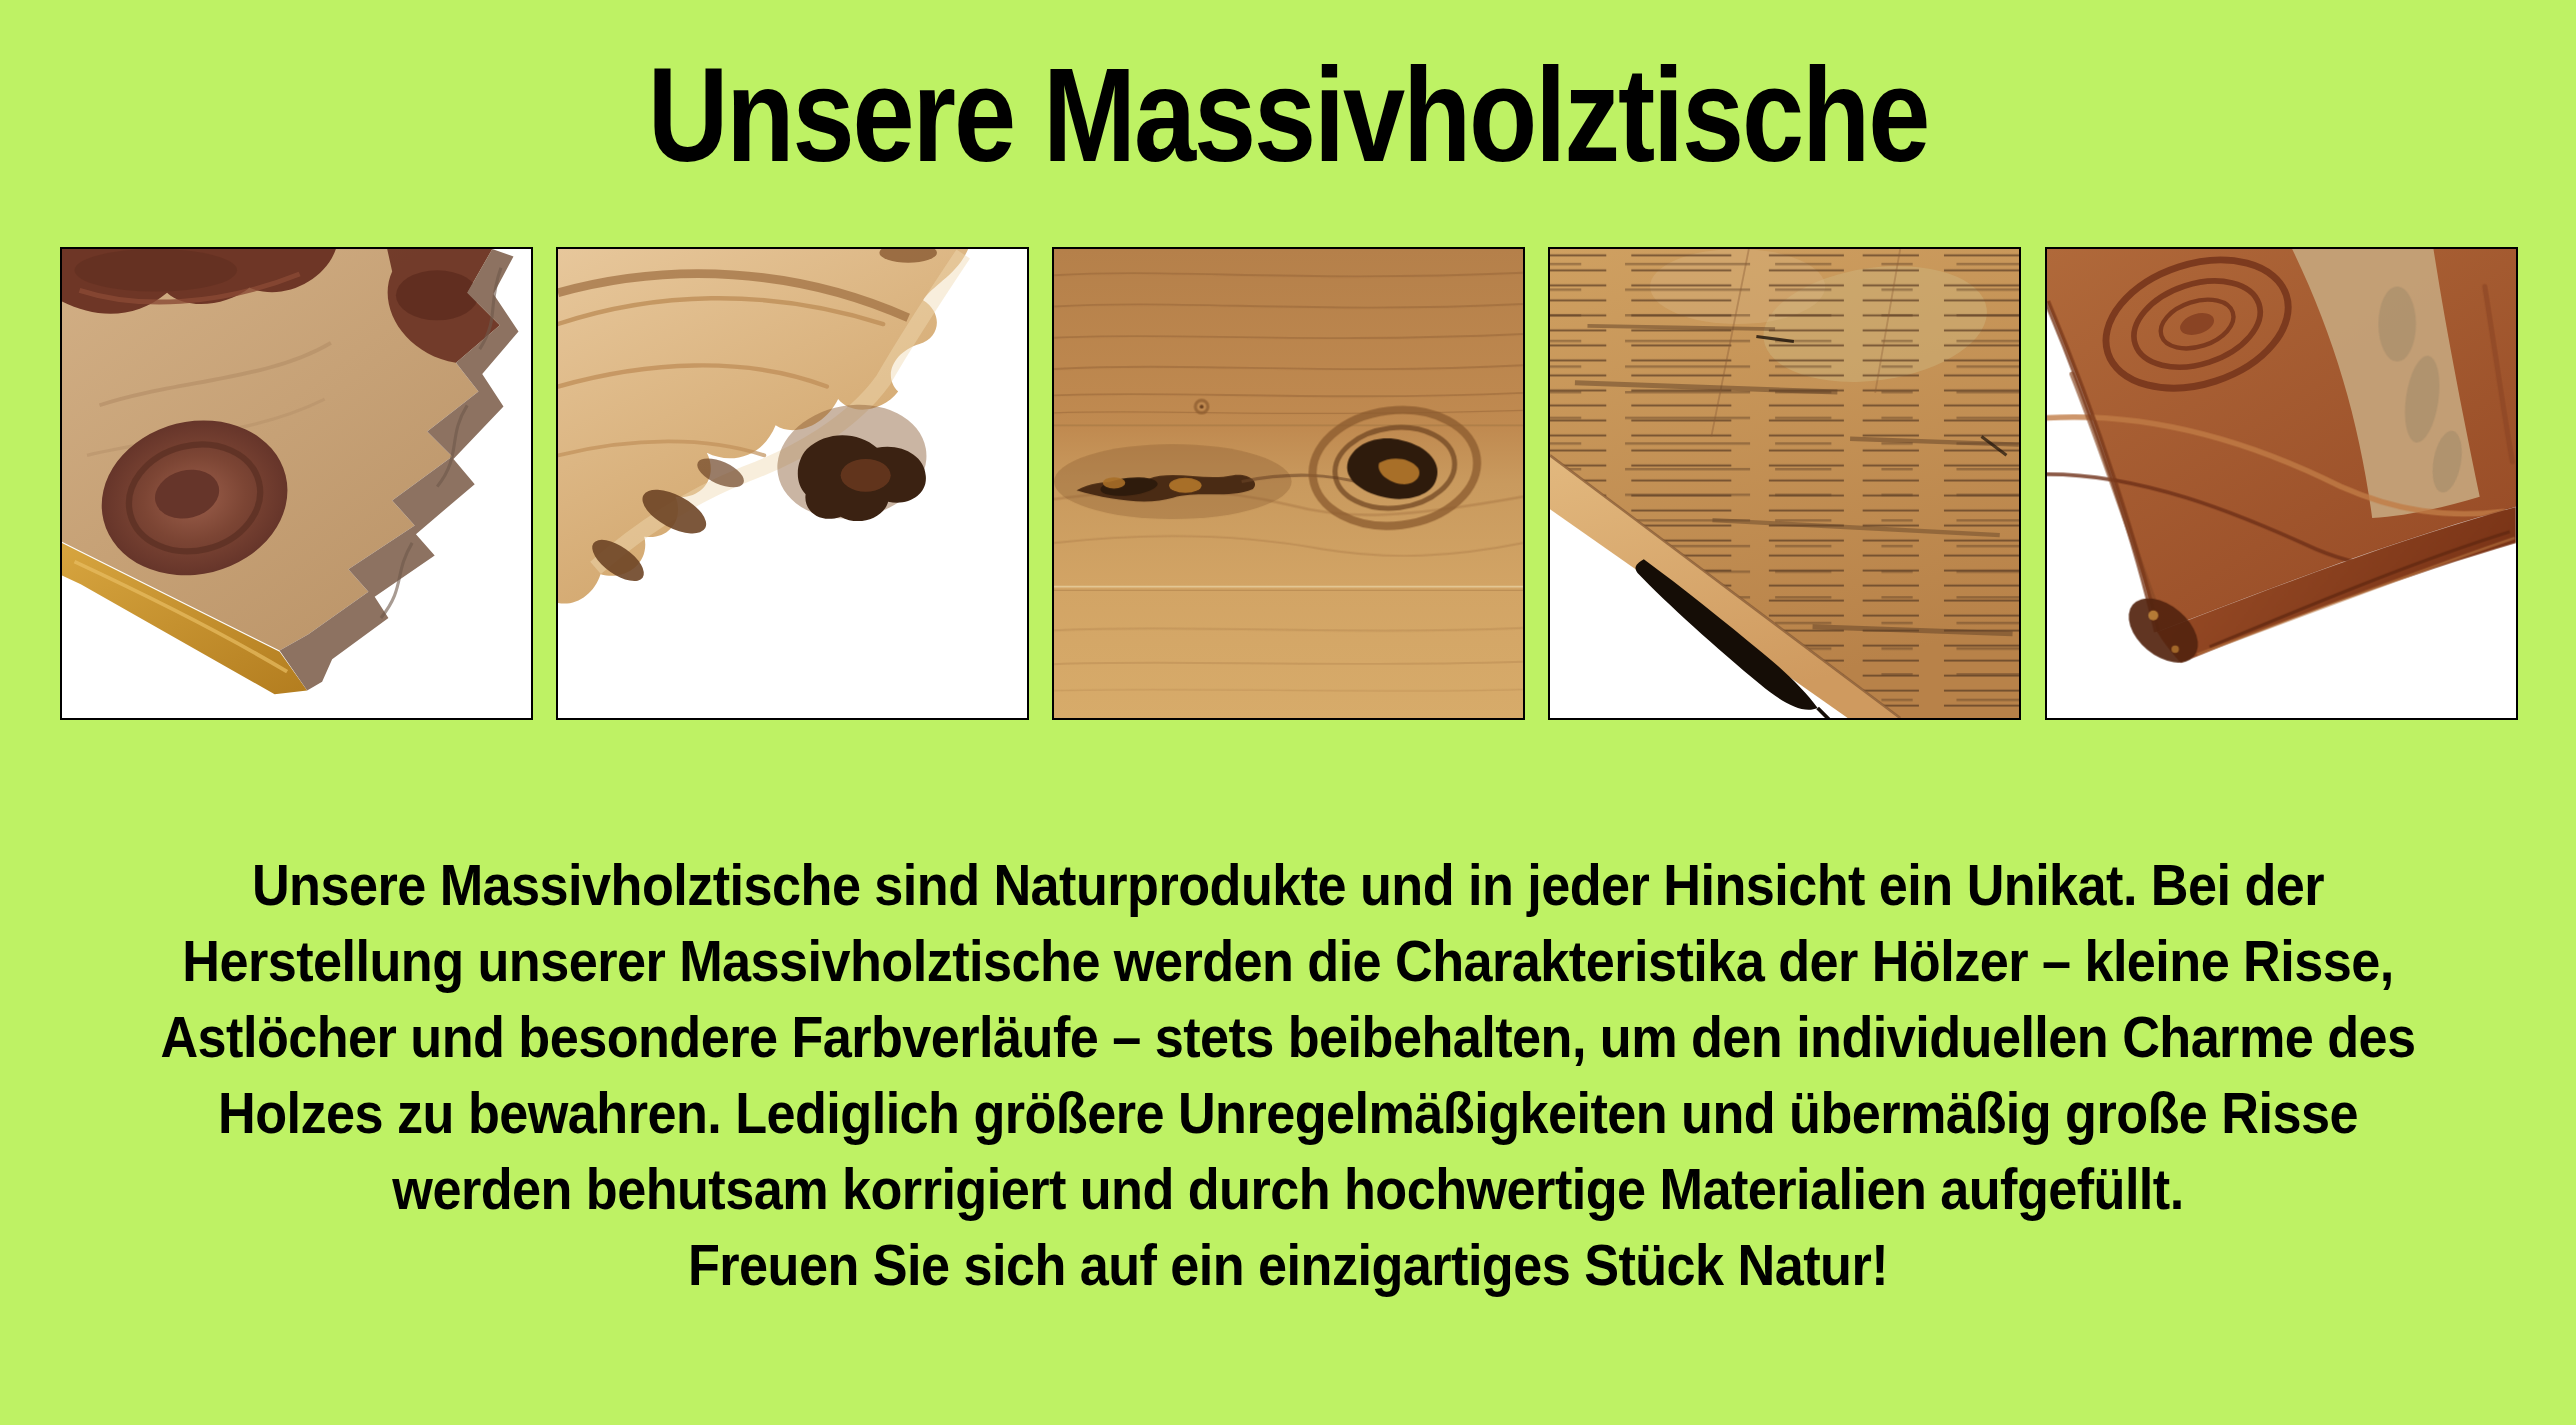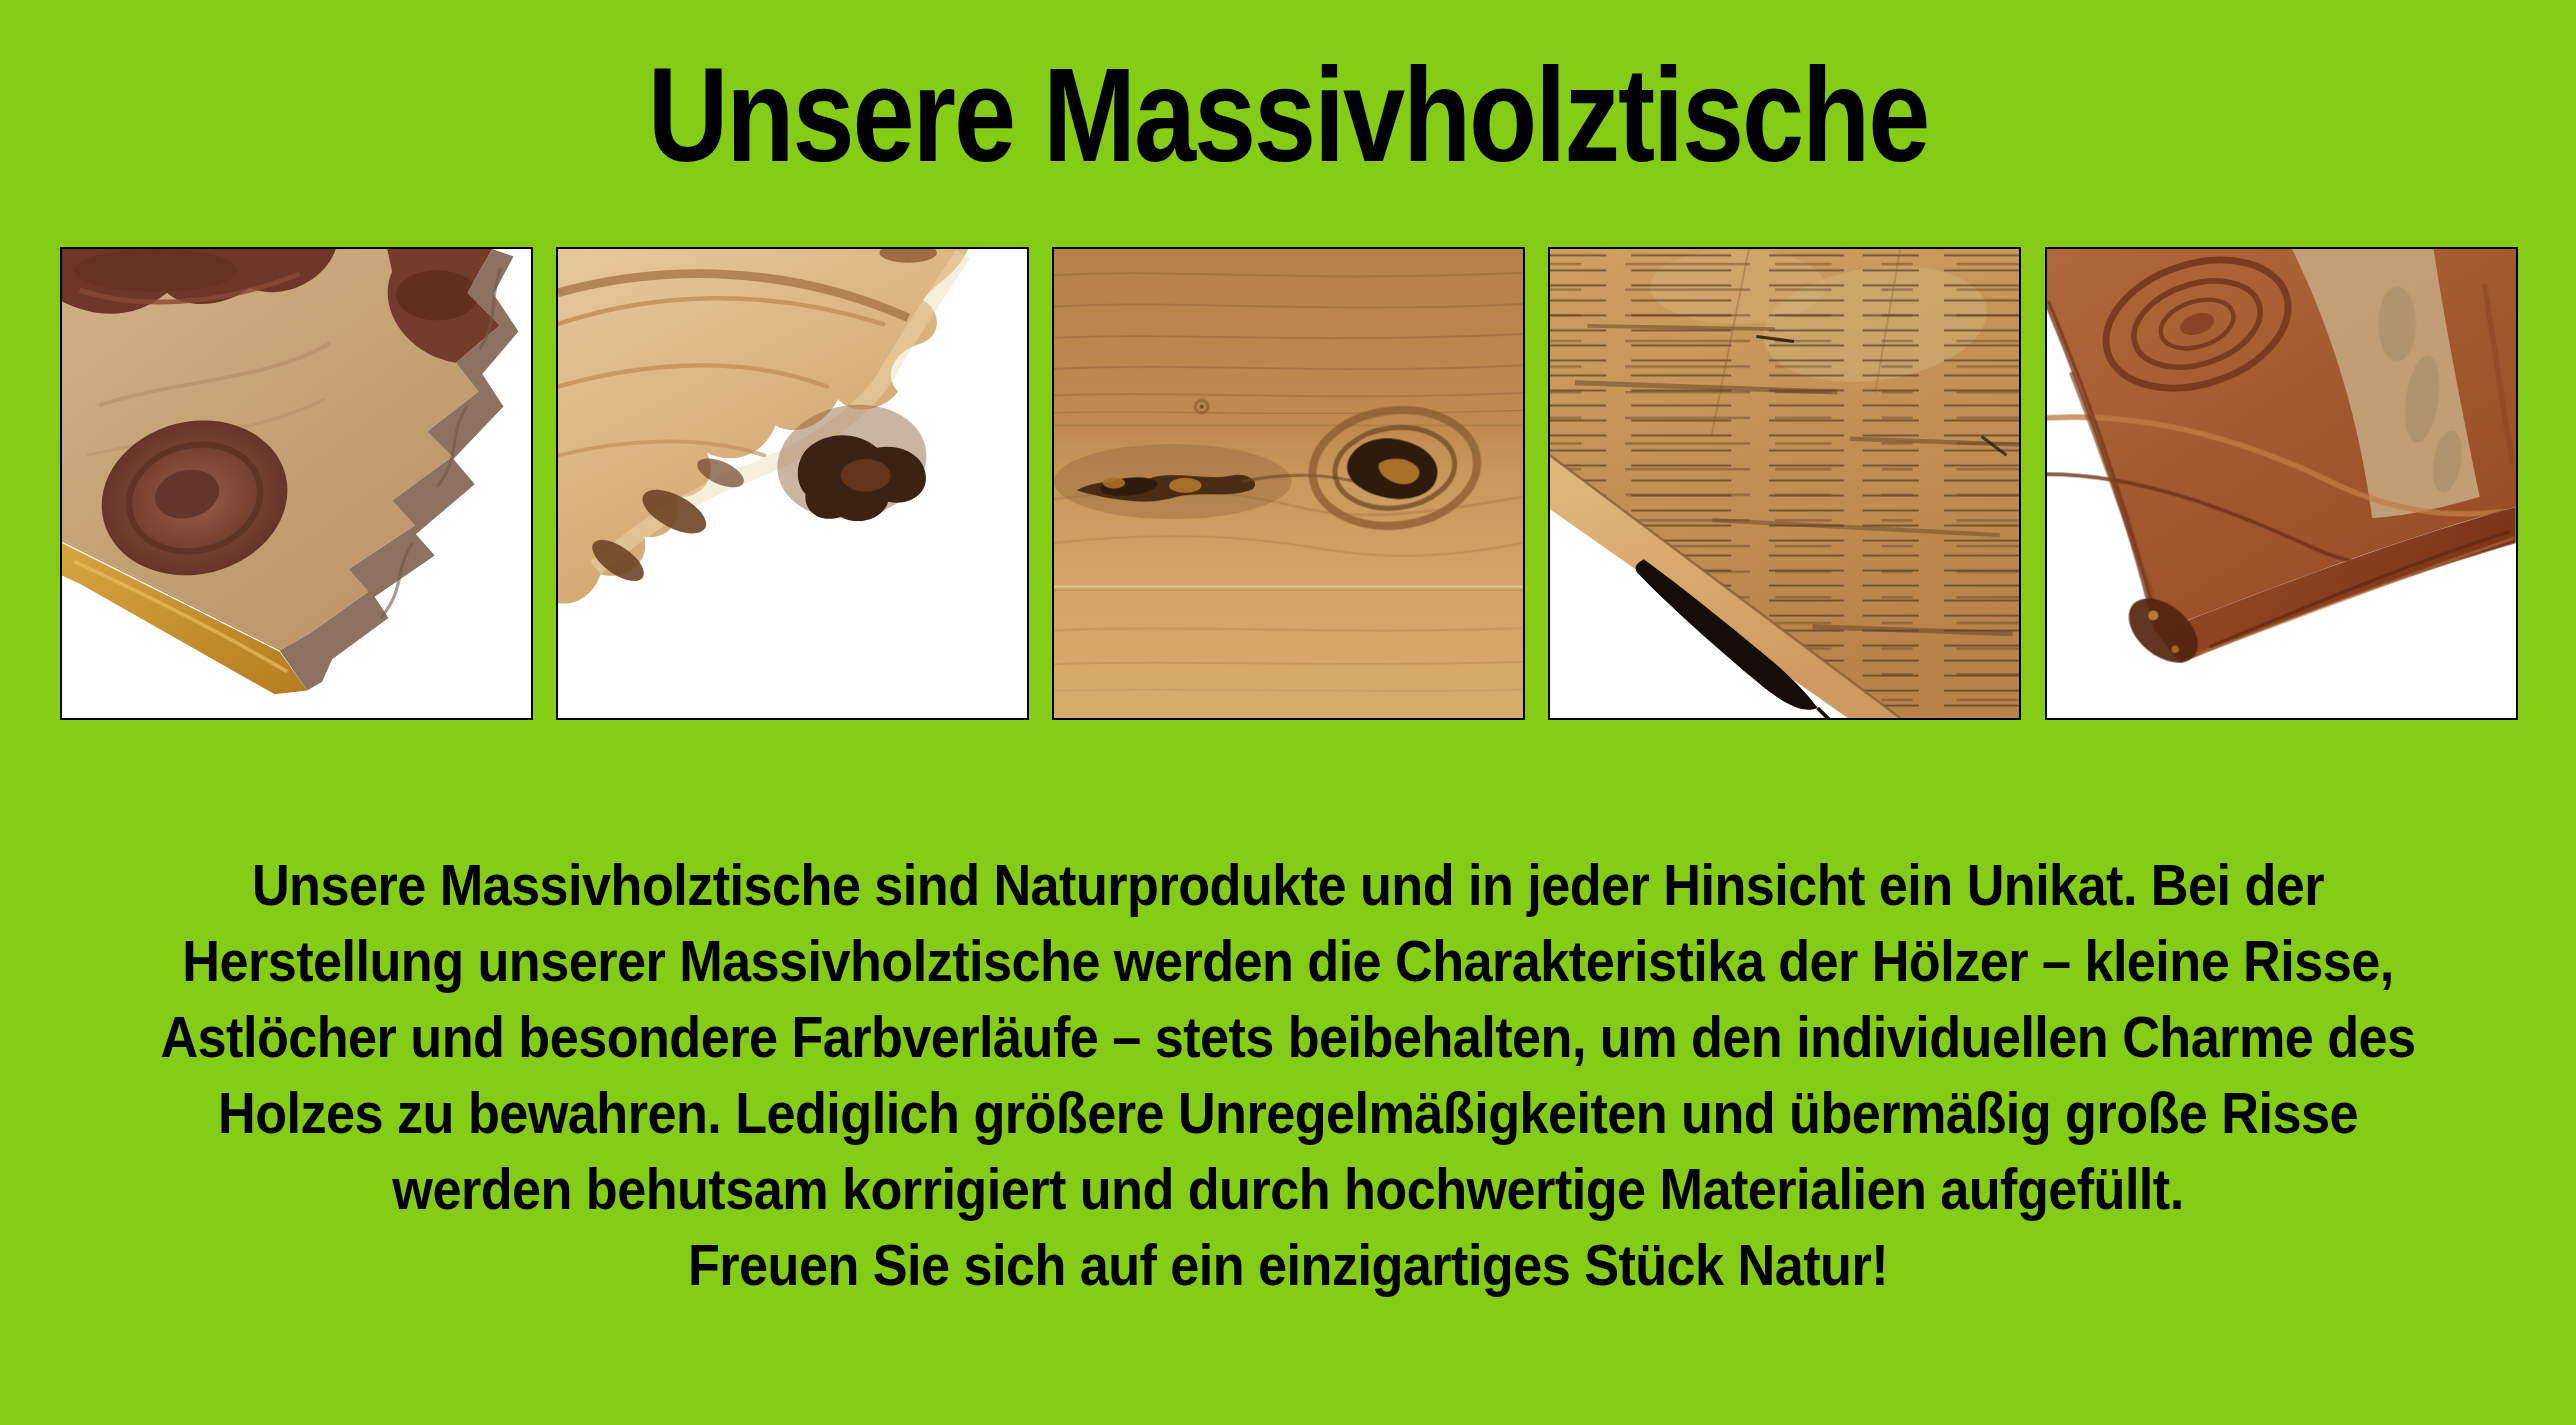--- a/index.html
+++ b/index.html
@@ -1,19 +1,19 @@
 <!DOCTYPE html>
 <html style="font-size:10px"><head>
 <meta charset="utf-8">
 <style>
   html,body{margin:0;padding:0;background:#ffffff;}
   .page{
     position:relative;
     width:2576px;height:1425px;
-    background:#84cc16;
+    background:#bef264;
     overflow:hidden;
     font-family:"Liberation Sans",sans-serif;
     color:#000;
   }
   .title{
     position:absolute;top:49px;left:0;width:100%;
     margin:0;text-align:center;
     font-size:133px;font-weight:bold;line-height:1;
     letter-spacing:-2.5px;white-space:nowrap;
     transform:scaleX(0.84);transform-origin:50% 0;

